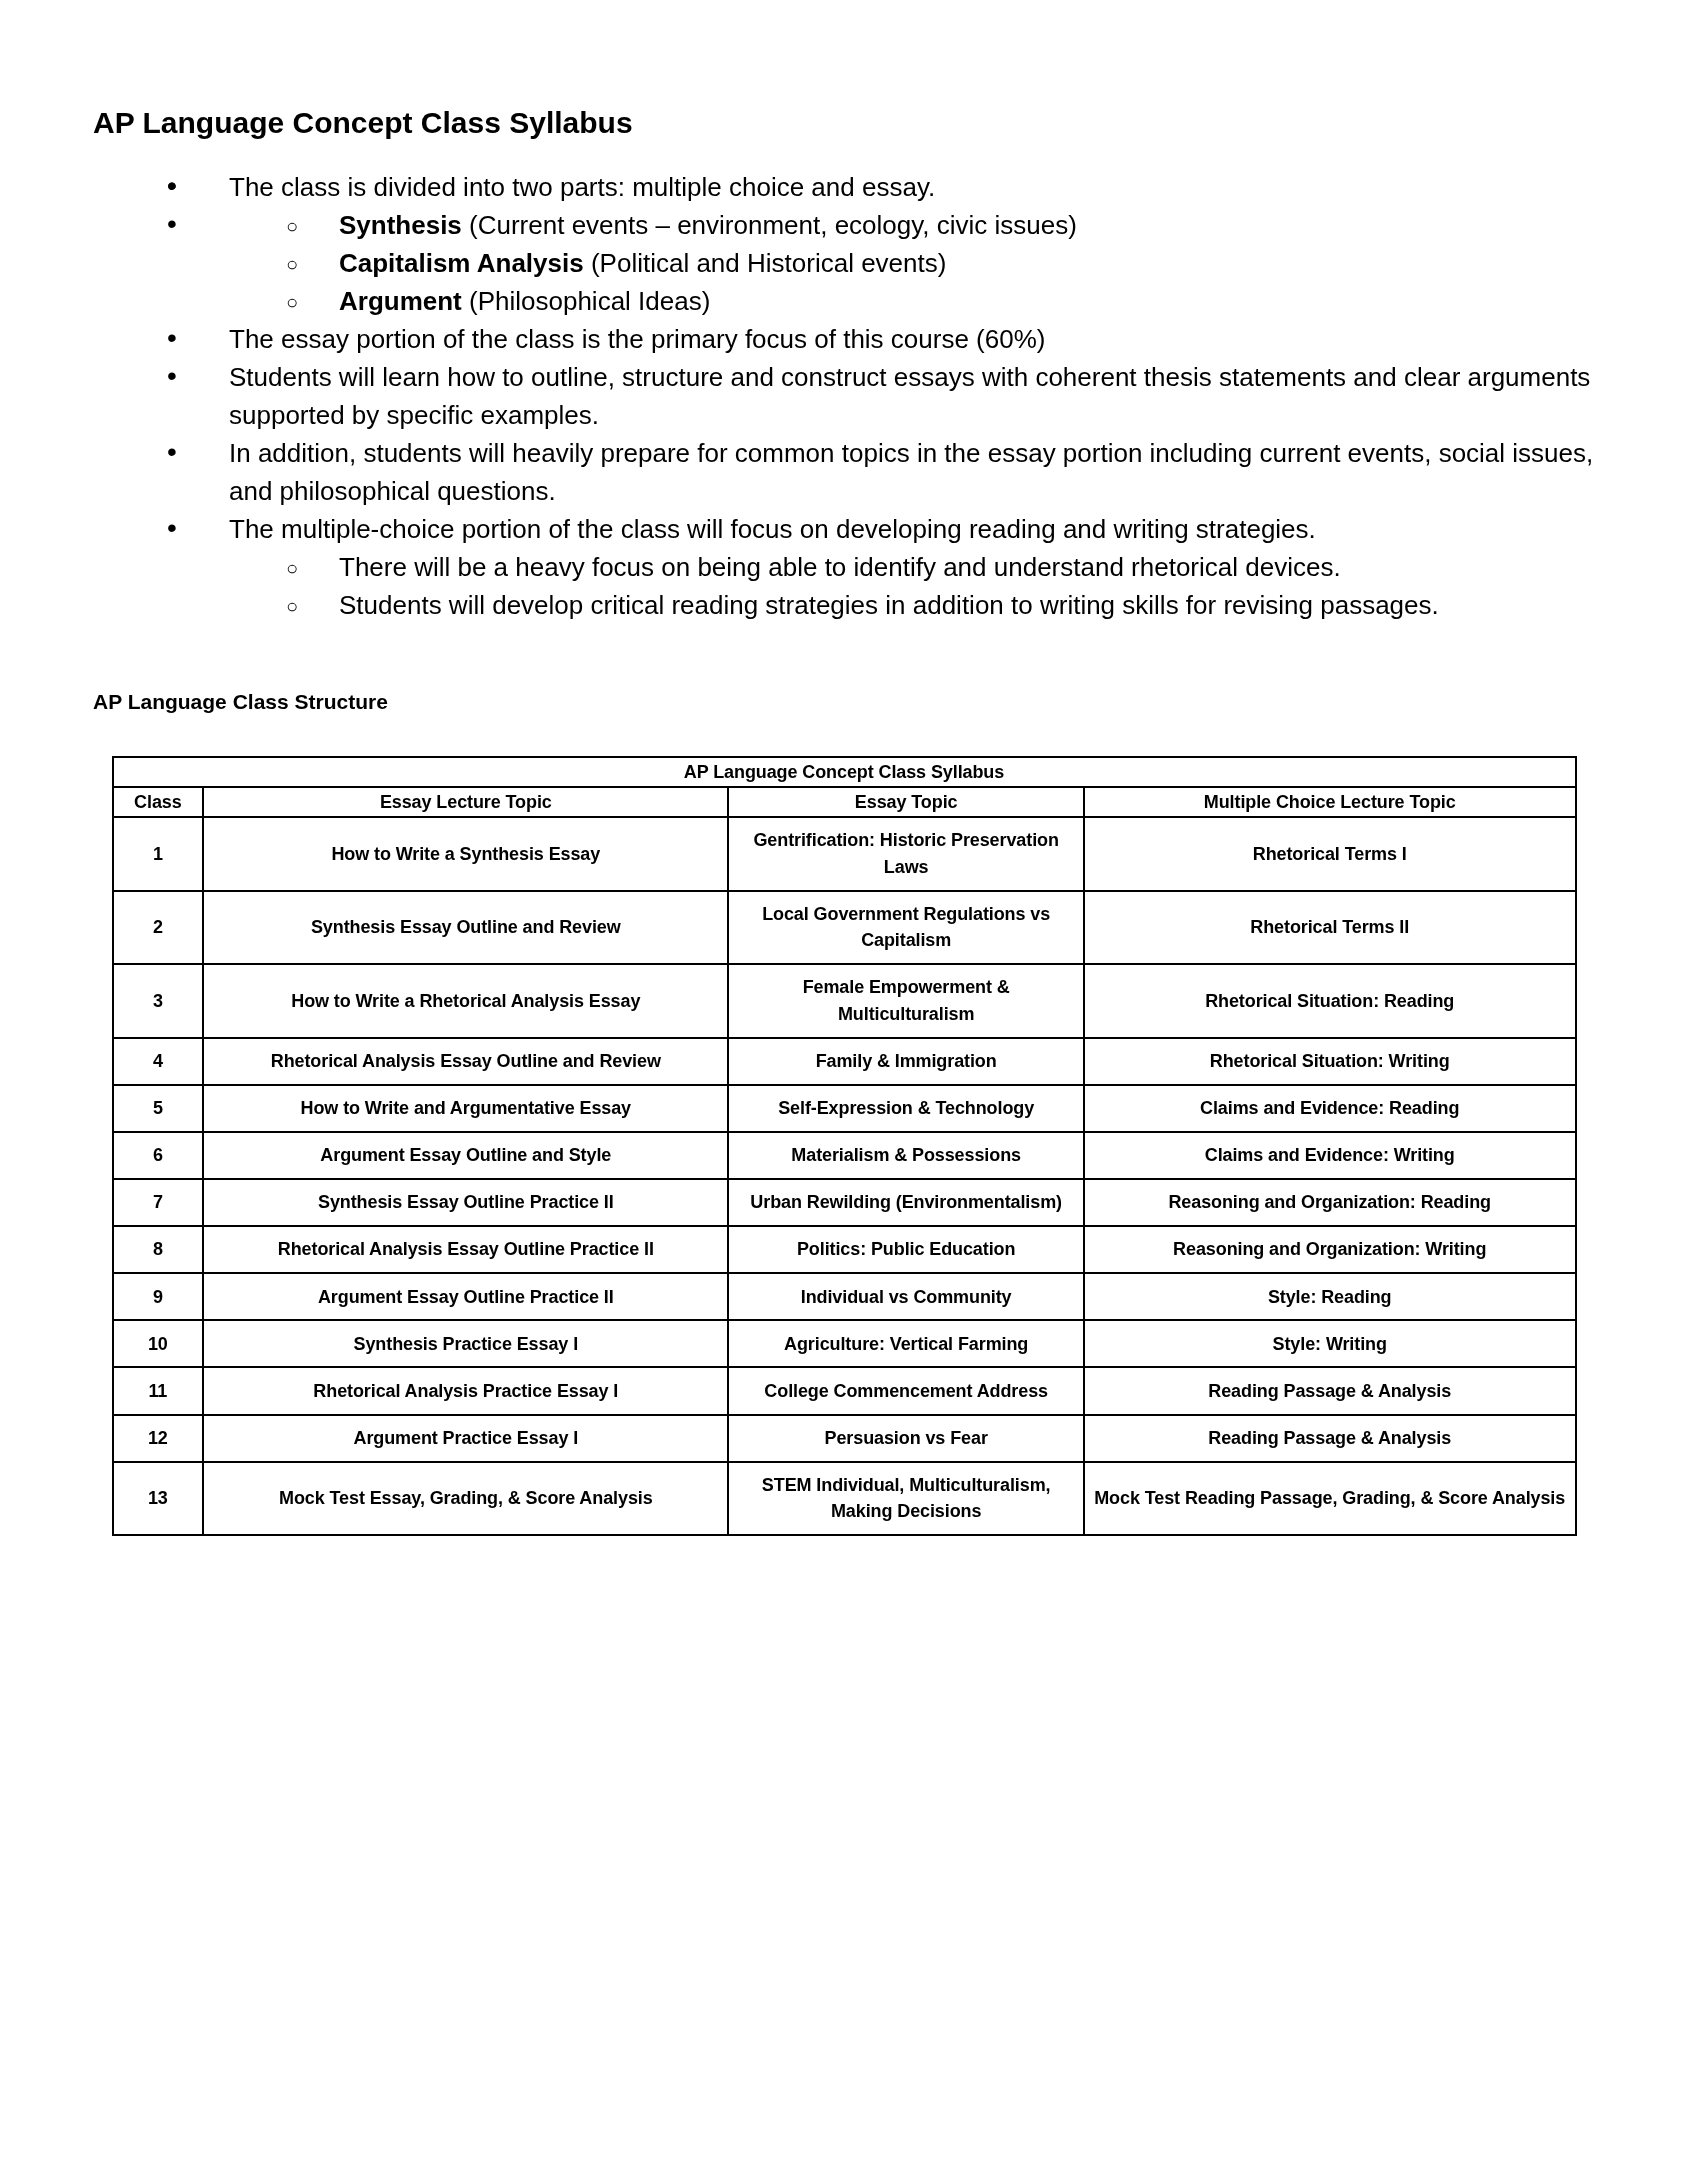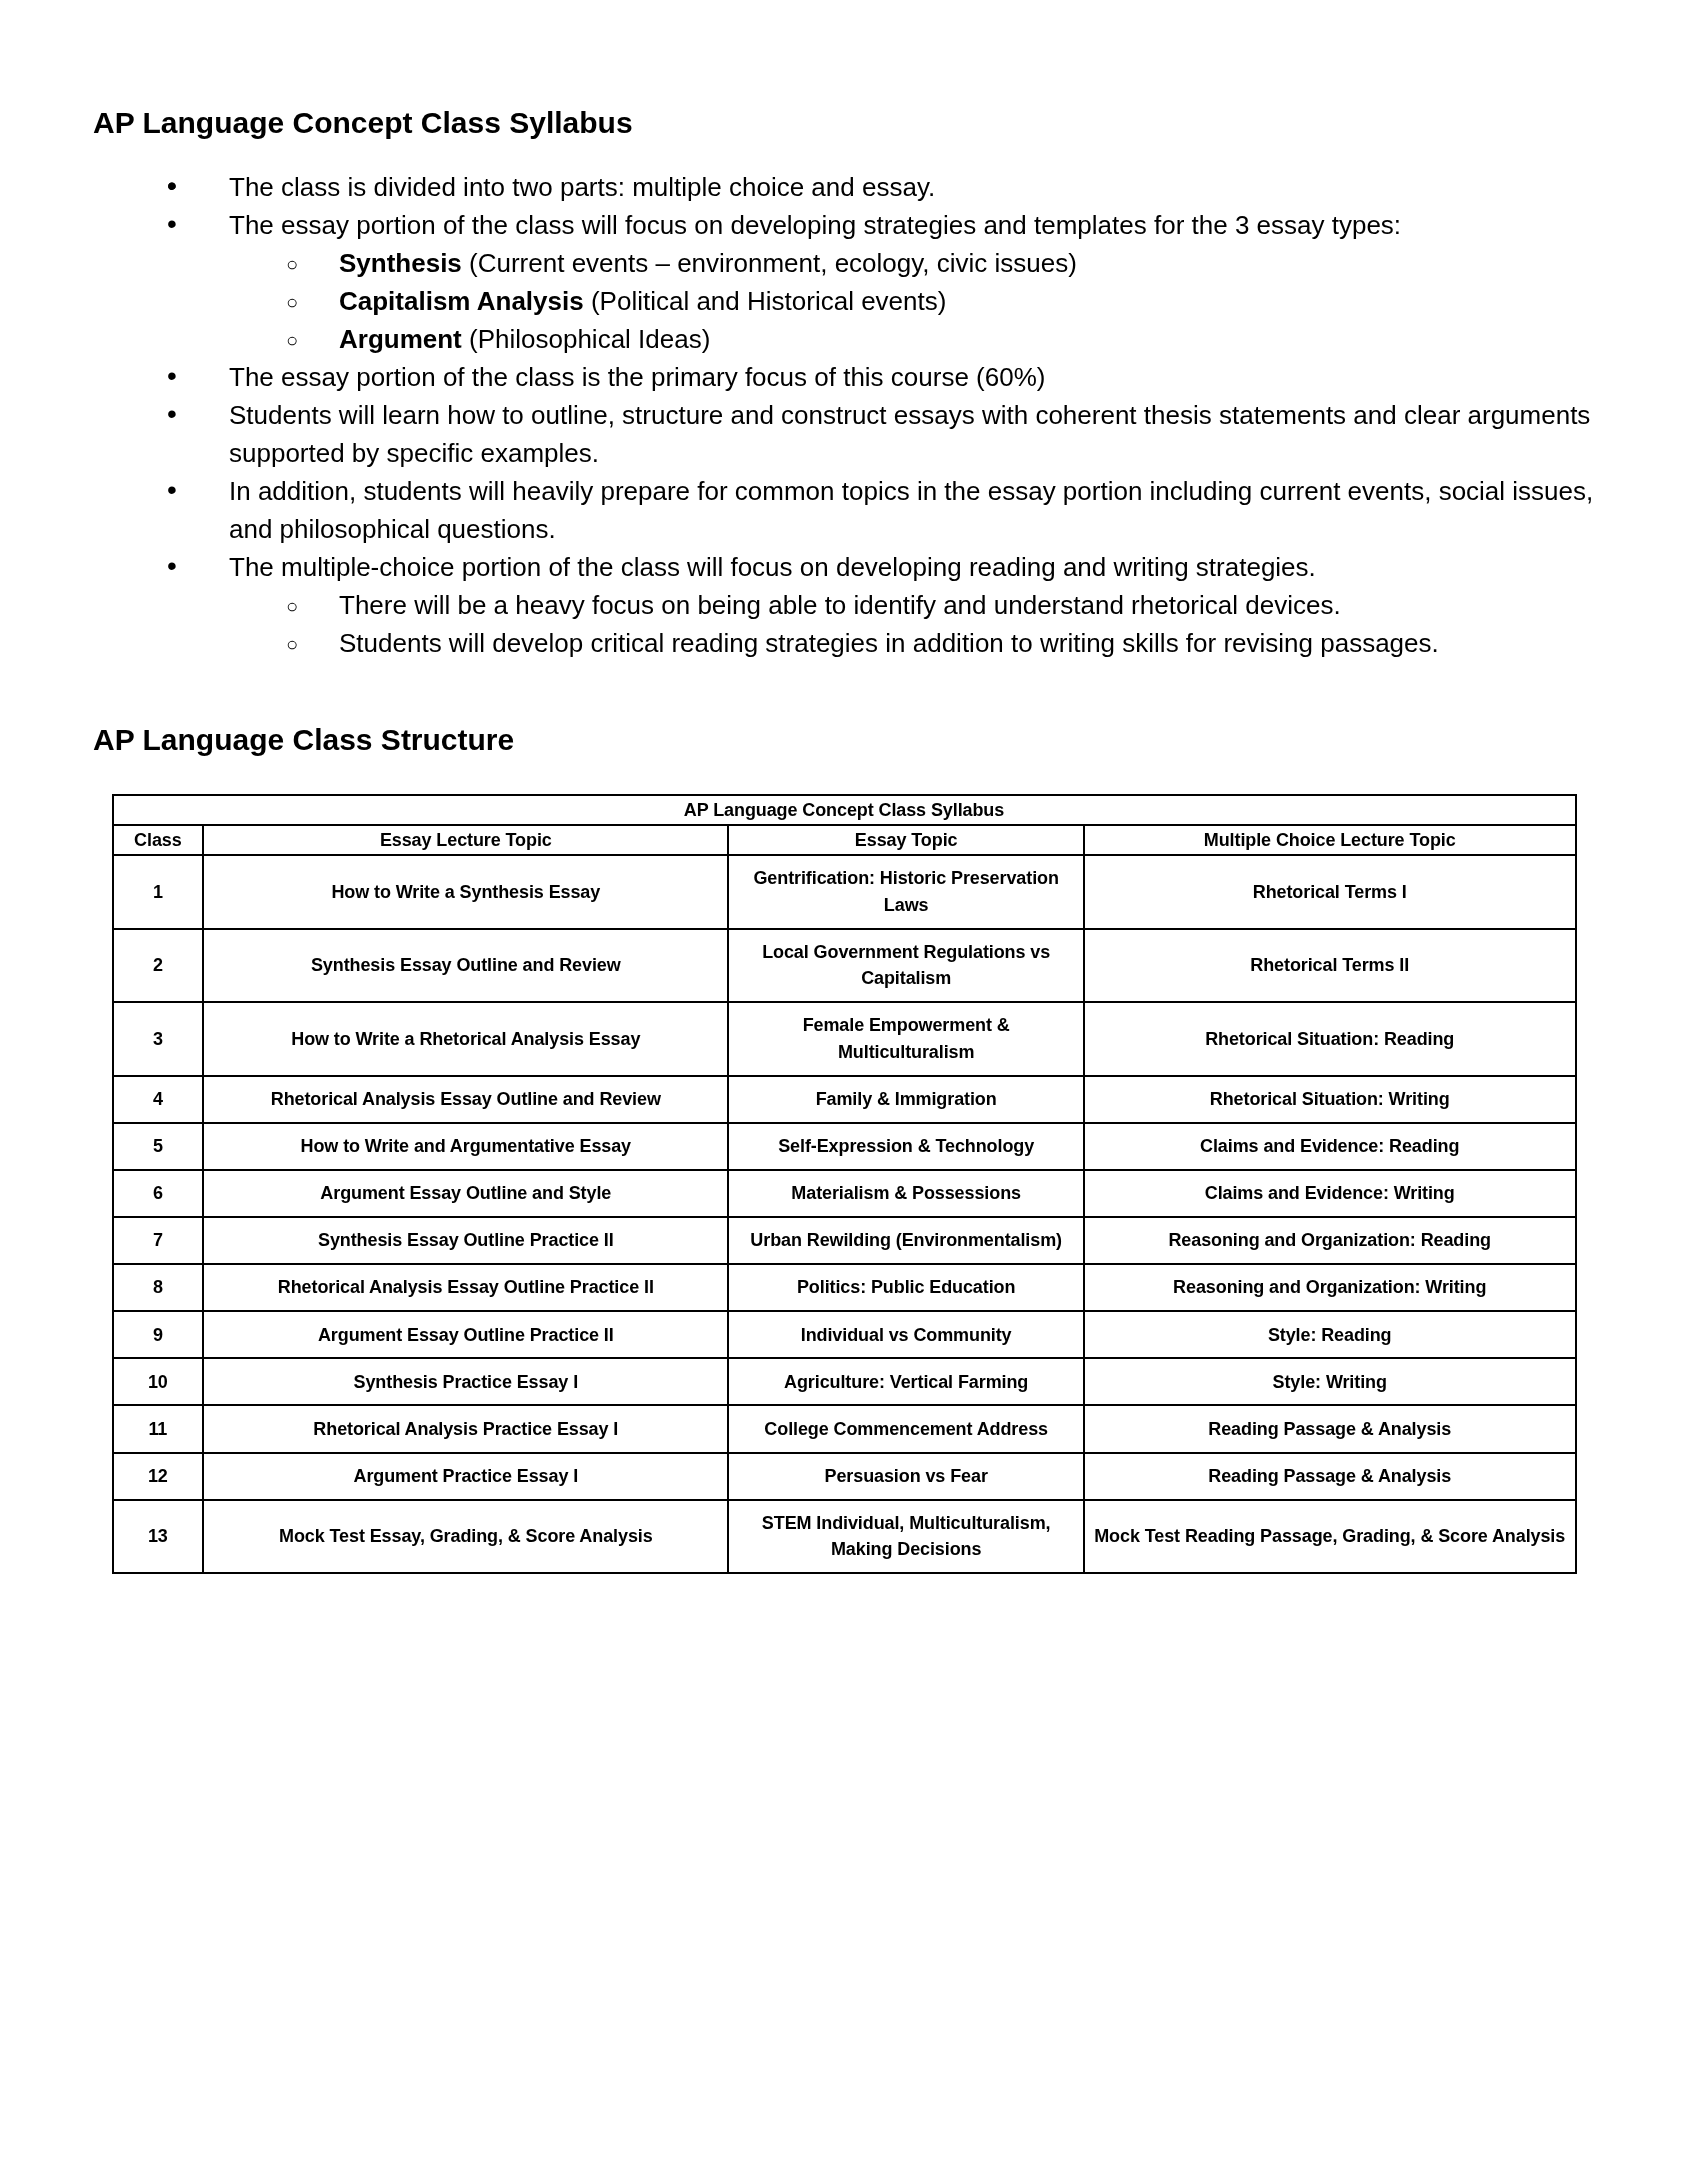--- a/index.html
+++ b/index.html
@@ -41,21 +41,21 @@
   }
   li.l2 { padding-left: 246px; }
   li.l2 .marker {
     position: absolute;
     left: 193px;
     top: 0.7px;
     font-size: 20px;
   }
   li strong { font-weight: bold; }
   .structure-heading {
-    font-size: 30px;
+    font-size: 21px;
     line-height: 32px;
     font-weight: bold;
     margin: 62px 0 0 0;
   }
   .table-wrap { margin: 38px 0 0 18.5px; }
   table.syllabus {
     border-collapse: collapse;
     width: 1465px;
     table-layout: fixed;
     border: 2.6px solid #000000;
@@ -79,21 +79,21 @@
 </head>
 <body>
 
 <div class="page">
 
   <h1 class="doc-title">AP Language Concept Class Syllabus</h1>
 
   <ul class="bullet-list" id="bullet-list">
       <li class="l1"><span class="marker">•</span></li>
       <li class="l1"><span class="marker">•</span><span>The class is divided into two parts: multiple choice and essay.</span></li>
-      <li class="l1"><span class="marker">•</span><span>The essay portion of the class will focus on developing strategies and templates for the 3 essay types:</span></li>
+      <li class="l1"><span class="marker">•</span></li>
       <li class="l2"><span class="marker">○</span><strong>Synthesis</strong><span> (Current events – environment, ecology, civic issues)</span></li>
       <li class="l2"><span class="marker">○</span><strong>Capitalism Analysis</strong><span> (Political and Historical events)</span></li>
       <li class="l2"><span class="marker">○</span><strong>Argument</strong><span> (Philosophical Ideas)</span></li>
       <li class="l1"><span class="marker">•</span><span>The essay portion of the class is the primary focus of this course (60%)</span></li>
       <li class="l1"><span class="marker">•</span><span>Students will learn how to outline, structure and construct essays with coherent thesis statements and clear arguments supported by specific examples.</span></li>
       <li class="l1"><span class="marker">•</span><span>In addition, students will heavily prepare for common topics in the essay portion including current events, social issues, and philosophical questions.</span></li>
       <li class="l1"><span class="marker">•</span><span>The multiple-choice portion of the class will focus on developing reading and writing strategies.</span></li>
       <li class="l2"><span class="marker">○</span><span>There will be a heavy focus on being able to identify and understand rhetorical devices.</span></li>
       <li class="l2"><span class="marker">○</span><span>Students will develop critical reading strategies in addition to writing skills for revising passages.</span></li>
     </ul>

